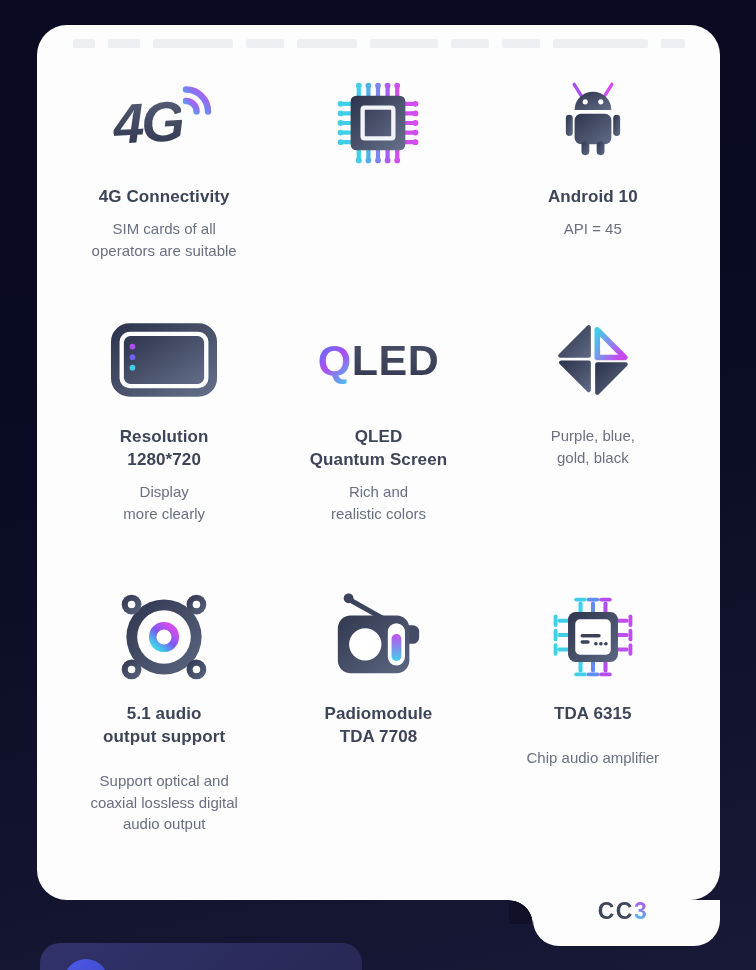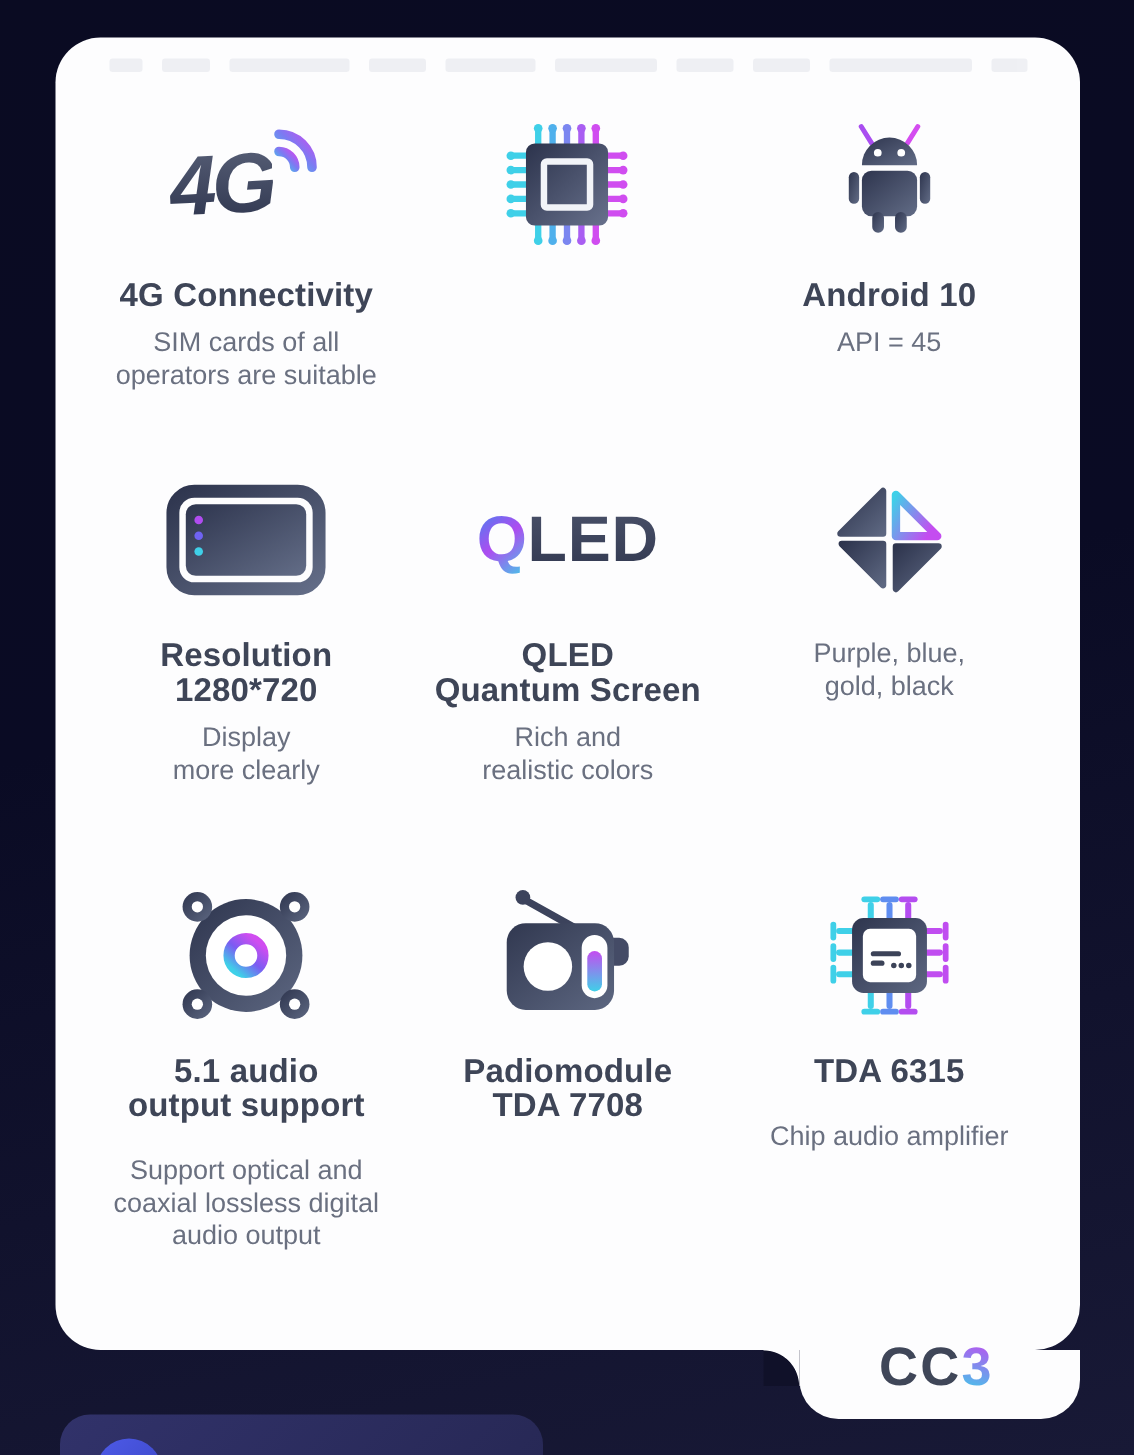--- a/index.html
+++ b/index.html
@@ -20,25 +20,25 @@
   .grid-wrap { position:absolute; left:20px; right:20px; top:48px; }
   .row { display:grid; grid-template-columns:repeat(3,1fr); align-items:start; }
   .cell { text-align:center; padding:0 6px; }
   .icon-box { display:flex; align-items:center; justify-content:center; }
   .row1 .icon-box { height:100px; margin-bottom:12px; }
   .row2 { margin-top:56px; }
   .row2 .icon-box { height:86px; margin-bottom:22px; }
   .row3 { margin-top:64px; }
   .row3 .icon-box { height:98px; margin-bottom:16px; }
   .title {
-    font-size:22px; font-weight:700; color:#3e4557; line-height:23px;
+    font-size:17px; font-weight:700; color:#3e4557; line-height:23px;
     white-space:pre-line; letter-spacing:0.1px;
   }
   .subtitle {
-    margin-top:10px; font-size:18px; color:#6a7080; line-height:21.5px; white-space:pre-line;
+    margin-top:10px; font-size:15px; color:#6a7080; line-height:21.5px; white-space:pre-line;
   }
   .row3 .subtitle { margin-top:22px; }
 
   
   .icon-4g { position:relative; width:126px; height:88px; }
   .fourg {
     position:absolute; left:12px; top:2px; font-size:56px; line-height:84px;
     font-weight:800; font-style:italic; letter-spacing:-3px;
     background:linear-gradient(185deg,#60687f 5%,#2f364f 80%);
     -webkit-background-clip:text; background-clip:text; color:transparent;
@@ -61,21 +61,21 @@
   .brand-tab {
     position:absolute; left:533px; top:900px; width:187px; height:46px;
     background:#fdfdfe; border-radius:0 0 26px 26px;
   }
   .tab-fillet {
     position:absolute; left:509px; top:900px; width:24px; height:24px;
     background:radial-gradient(circle 24px at 0% 100%, #101129 0 23.4px, #fdfdfe 24px);
   }
   .brand-logo {
     position:absolute; left:586px; top:897px; width:74px; text-align:center;
-    font-size:36px; font-weight:700; letter-spacing:1.5px; line-height:28px;
+    font-size:23px; font-weight:700; letter-spacing:1.5px; line-height:28px;
   }
   .brand-logo .cc { color:#3f4658; }
   .brand-logo .three {
     background:linear-gradient(195deg,#c04df0 10%,#44c6ea 90%);
     -webkit-background-clip:text; background-clip:text; color:transparent;
   }
 
   
   .next-card {
     position:absolute; left:40px; top:943px; width:322px; height:40px;

